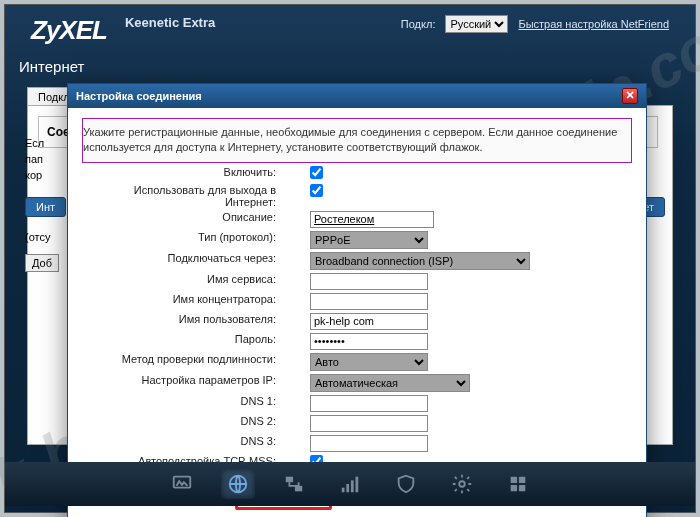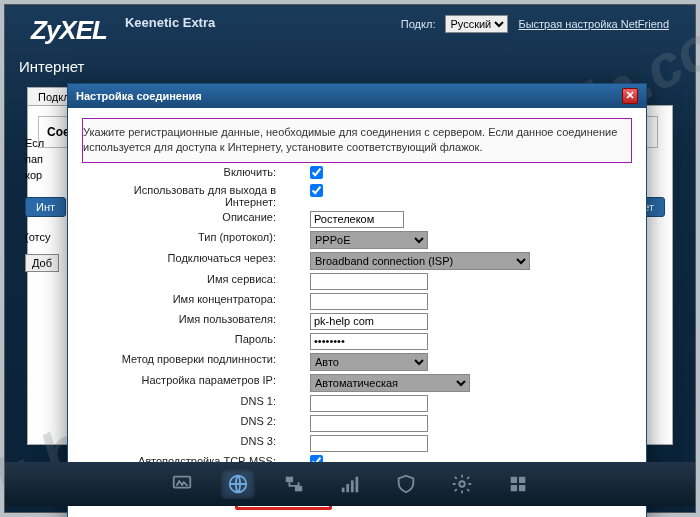--- a/index.html
+++ b/index.html
@@ -156,21 +156,21 @@
   border: 1px solid #888;
   padding: 0 3px;
   background: #fff;
 }
 .form-control select {
   font-size: 11px;
   height: 18px;
   border: 1px solid #888;
   background: #a3a3a3;
 }
-.w-desc { width: 94px; }
+.w-desc { width: 124px; text-decoration: underline; }
 .w-proto { width: 118px; }
 .w-conn { width: 220px; }
 .w-user { width: 118px; }
 .w-auth { width: 118px; }
 .w-ip { width: 160px; }
 .w-dns { width: 118px; }
 .red-underline { border-bottom: 2px solid #d22; padding-bottom: 1px; }
 .btn-row {
   margin-top: 10px;
   text-align: center;

